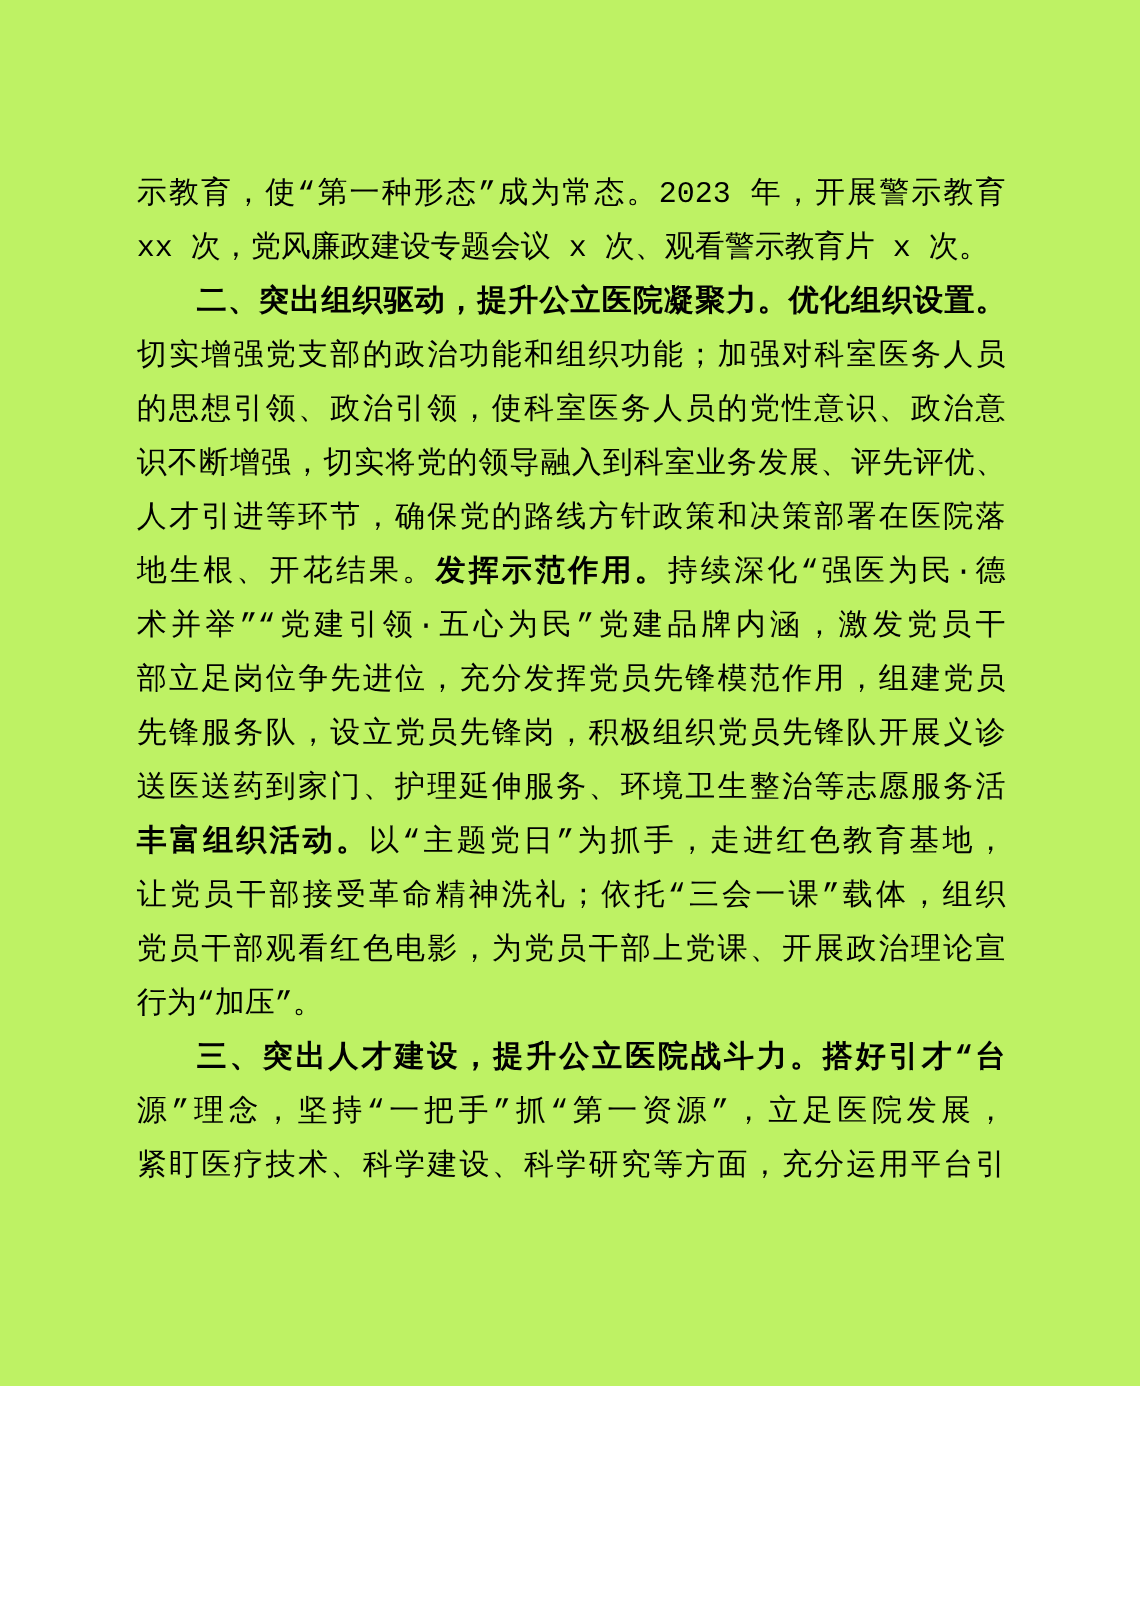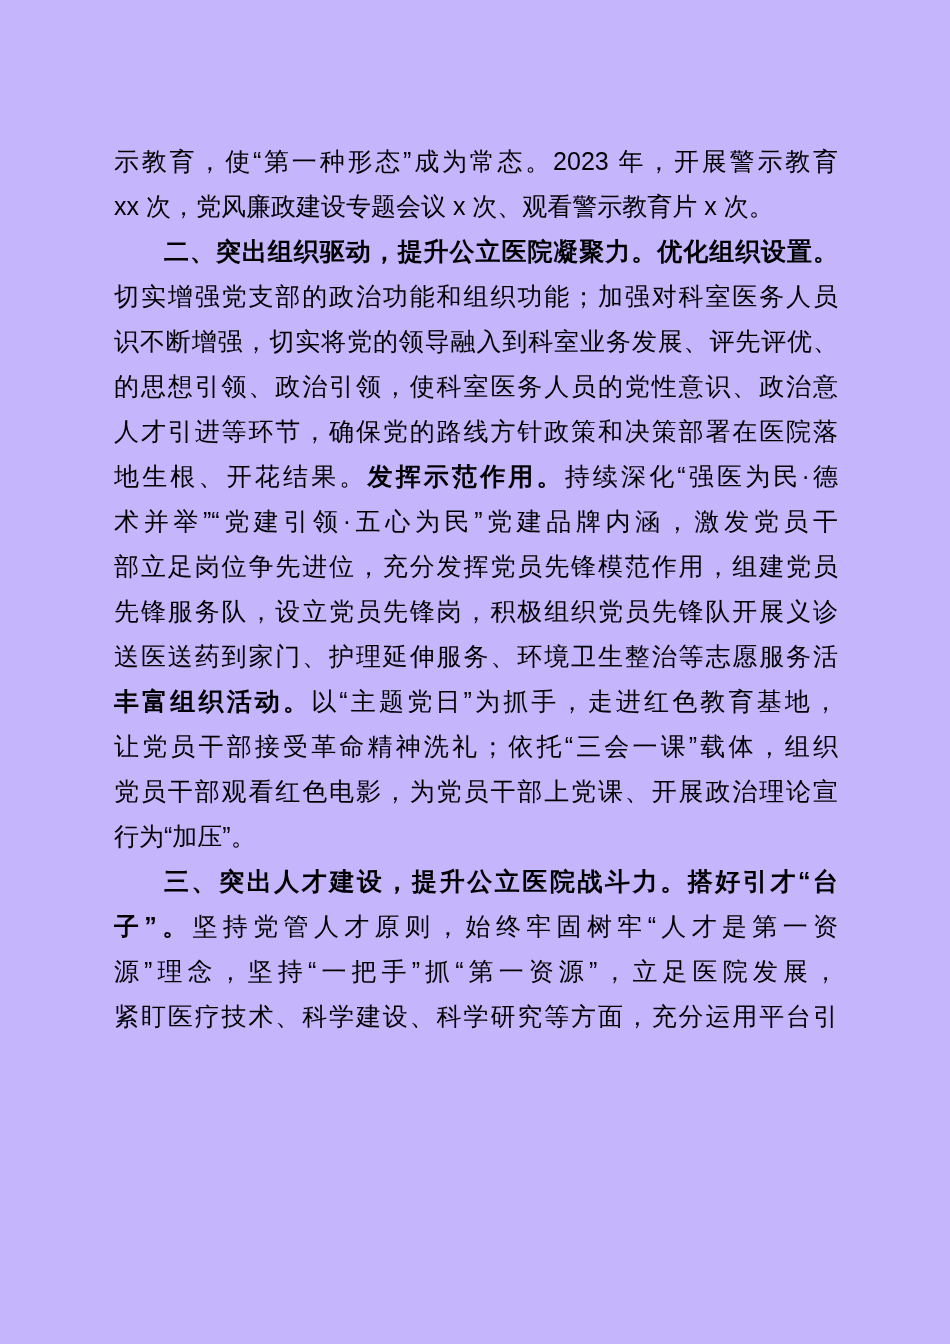--- a/index.html
+++ b/index.html
@@ -3,24 +3,24 @@
 <meta charset="utf-8">
 <style>
   html, body {
     margin: 0;
     padding: 0;
     background: #ffffff;
   }
   .page {
     position: relative;
     width: 950px;
-    height: 1344px;
-    background: #c4b5fd;
+    height: 1155px;
+    background: #bef264;
     overflow: hidden;
-    font-family: Liberation Sans, sans-serif;
+    font-family: Liberation Mono, monospace;
     color: #000000;
   }
   .doc-body {
     position: absolute;
     left: 114px;
     top: 139px;
     width: 724px;
   }
   .line {
     font-size: 25px;
@@ -47,30 +47,29 @@
 </style>
 </head>
 <body>
 
 <div class="page">
   <div class="doc-body">
       <div class="line just"><span class="run">示教育，使“第一种形态”成为常态。2023 年，开展警示教育</span></div>
       <div class="line"><span class="run">xx 次，党风廉政建设专题会议 x 次、观看警示教育片 x 次。</span></div>
       <div class="line just indent"><span class="run bold">二、突出组织驱动，提升公立医院凝聚力。</span><span class="run bold">优化组织设置。</span></div>
       <div class="line just"><span class="run">切实增强党支部的政治功能和组织功能；加强对科室医务人员</span></div>
+      <div class="line just"><span class="run">的思想引领、政治引领，使科室医务人员的党性意识、政治意</span></div>
       <div class="line just"><span class="run">识不断增强，切实将党的领导融入到科室业务发展、评先评优、</span></div>
-      <div class="line just"><span class="run">的思想引领、政治引领，使科室医务人员的党性意识、政治意</span></div>
       <div class="line just"><span class="run">人才引进等环节，确保党的路线方针政策和决策部署在医院落</span></div>
       <div class="line just"><span class="run">地生根、开花结果。</span><span class="run bold">发挥示范作用。</span><span class="run">持续深化“强医为民·德</span></div>
       <div class="line just"><span class="run">术并举”“党建引领·五心为民”党建品牌内涵，激发党员干</span></div>
       <div class="line just"><span class="run">部立足岗位争先进位，充分发挥党员先锋模范作用，组建党员</span></div>
       <div class="line just"><span class="run">先锋服务队，设立党员先锋岗，积极组织党员先锋队开展义诊</span></div>
       <div class="line just"><span class="run">送医送药到家门、护理延伸服务、环境卫生整治等志愿服务活</span></div>
       <div class="line just"><span class="run bold">丰富组织活动。</span><span class="run">以“主题党日”为抓手，走进红色教育基地，</span></div>
       <div class="line just"><span class="run">让党员干部接受革命精神洗礼；依托“三会一课”载体，组织</span></div>
       <div class="line just"><span class="run">党员干部观看红色电影，为党员干部上党课、开展政治理论宣</span></div>
       <div class="line"><span class="run">行为“加压”。</span></div>
       <div class="line just indent"><span class="run bold">三、突出人才建设，提升公立医院战斗力。</span><span class="run bold">搭好引才“台</span></div>
-      <div class="line just"><span class="run bold">子”。</span><span class="run">坚持党管人才原则，始终牢固树牢“人才是第一资</span></div>
       <div class="line just"><span class="run">源”理念，坚持“一把手”抓“第一资源”，立足医院发展，</span></div>
       <div class="line just"><span class="run">紧盯医疗技术、科学建设、科学研究等方面，充分运用平台引</span></div>
     </div>
 </div>
 
 </body></html>

